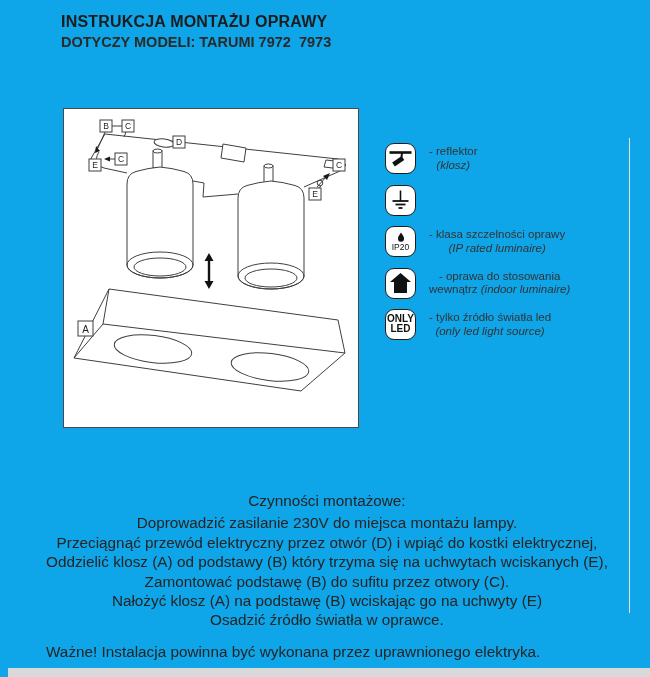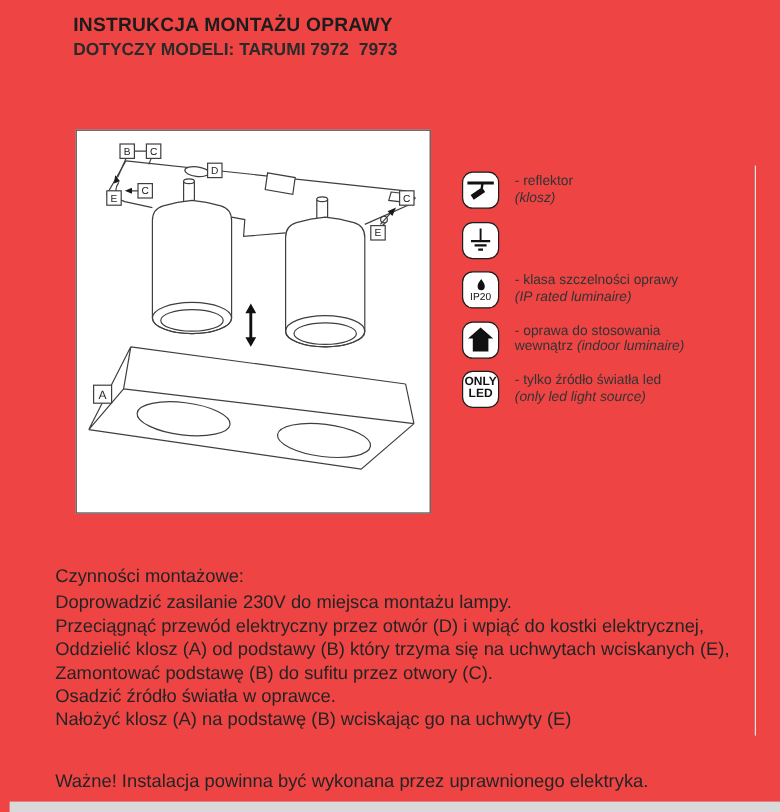--- a/index.html
+++ b/index.html
@@ -1,36 +1,36 @@
 <!DOCTYPE html>
 <html><head>
 <meta charset="utf-8">
 <style>
   html,body{margin:0;padding:0;background:#fff;}
-  .page{position:relative;width:650px;height:677px;background:#ef4444;
-        font-family:"Liberation Sans",sans-serif;overflow:hidden;color:#222;}
+  .page{position:relative;width:650px;height:677px;background:#0ea5e9;
+        font-family:"Liberation Sans",sans-serif;overflow:hidden;color:#222;text-align:center;}
   .title{position:absolute;left:61px;top:13px;font-size:16px;font-weight:bold;
          letter-spacing:.2px;color:#1c1c1c;}
   .subtitle{position:absolute;left:61px;top:34px;font-size:14.5px;color:#2a2a2a;white-space:pre;font-weight:bold;}
   .diagram-frame{position:absolute;left:63px;top:108px;width:294px;height:318px;
                  border:1px solid #4a4a4a;background:#fff;}
   .diagram-frame svg{display:block;}
   .lb{fill:#fff;stroke:#3f3f3f;stroke-width:1;}
   .lt{font-family:"Liberation Sans",sans-serif;font-size:8.5px;fill:#1f1f1f;text-anchor:middle;}
   .lt-big{font-size:10px;}
   .legend{position:absolute;left:385px;top:143px;width:255px;}
   .legend-row{display:flex;align-items:flex-start;margin-bottom:10.5px;}
   .icon-box{width:31px;height:31px;border:1.6px solid #1d1d1d;border-radius:9px;
             box-sizing:border-box;display:flex;flex-direction:column;
             align-items:center;justify-content:center;flex:0 0 auto;background:#fff;}
   .legend-text{margin-left:13px;padding-top:2px;font-size:11.5px;line-height:13.5px;color:#333;}
   .ip-label{font-size:8.5px;font-weight:normal;line-height:9px;color:#111;margin-top:0px;}
   .only{font-size:10px;font-weight:bold;line-height:8.5px;color:#111;}
   .led{font-size:10px;font-weight:bold;line-height:10px;color:#111;}
-  .instructions{position:absolute;left:46px;top:471px;font-size:15.3px;
+  .instructions{position:absolute;left:46px;top:491px;font-size:15.3px;
                 line-height:19.4px;color:#242424;white-space:nowrap;}
   .instructions .heading{margin-bottom:3px;}
   .footer-warning{position:absolute;left:46px;top:643px;font-size:15.3px;color:#242424;white-space:nowrap;}
   .bottom-band{position:absolute;left:8px;top:668px;width:642px;height:9px;background:#d9d9d9;}
   .edge-line{position:absolute;left:629px;top:138px;width:1px;height:475px;background:#e4e4e4;}
 </style>
 </head>
 <body>
 
 <div class="page">
@@ -192,22 +192,22 @@
     </div>
 
   </div>
 
   <section class="instructions">
     <div class="heading">Czynności montażowe:</div>
     <div>Doprowadzić zasilanie 230V do miejsca montażu lampy.</div>
     <div>Przeciągnąć przewód elektryczny przez otwór (D) i wpiąć do kostki elektrycznej,</div>
     <div>Oddzielić klosz (A) od podstawy (B) który trzyma się na uchwytach wciskanych (E),</div>
     <div>Zamontować podstawę (B) do sufitu przez otwory (C).</div>
+    <div>Nałożyć klosz (A) na podstawę (B) wciskając go na uchwyty (E)</div>
     <div>Osadzić źródło światła w oprawce.</div>
-    <div>Nałożyć klosz (A) na podstawę (B) wciskając go na uchwyty (E)</div>
   </section>
 
   <div class="footer-warning">Ważne! Instalacja powinna być wykonana przez uprawnionego elektryka.</div>
 
   <div class="edge-line"></div>
   <div class="bottom-band"></div>
 
 </div>
 
 </body></html>

